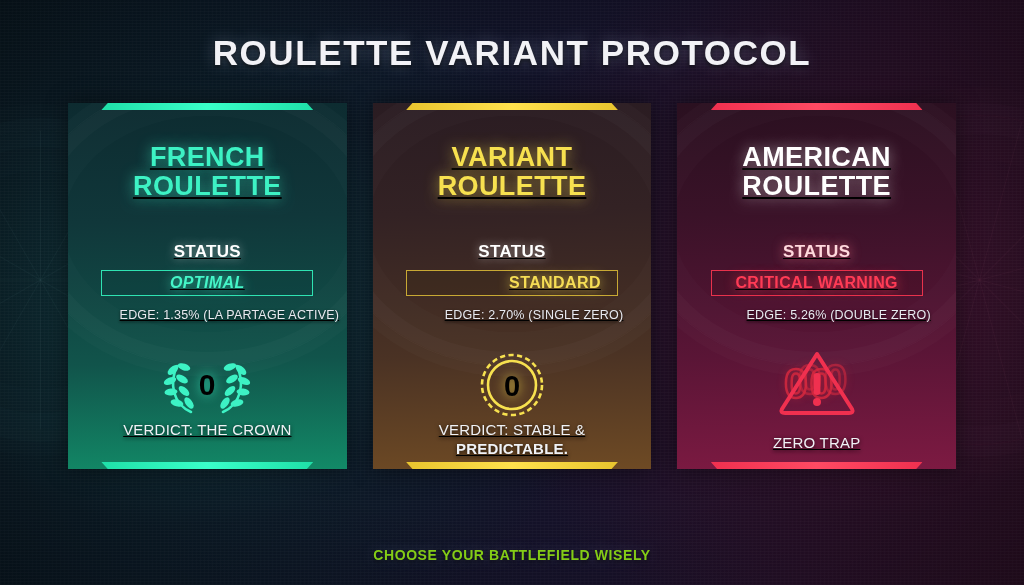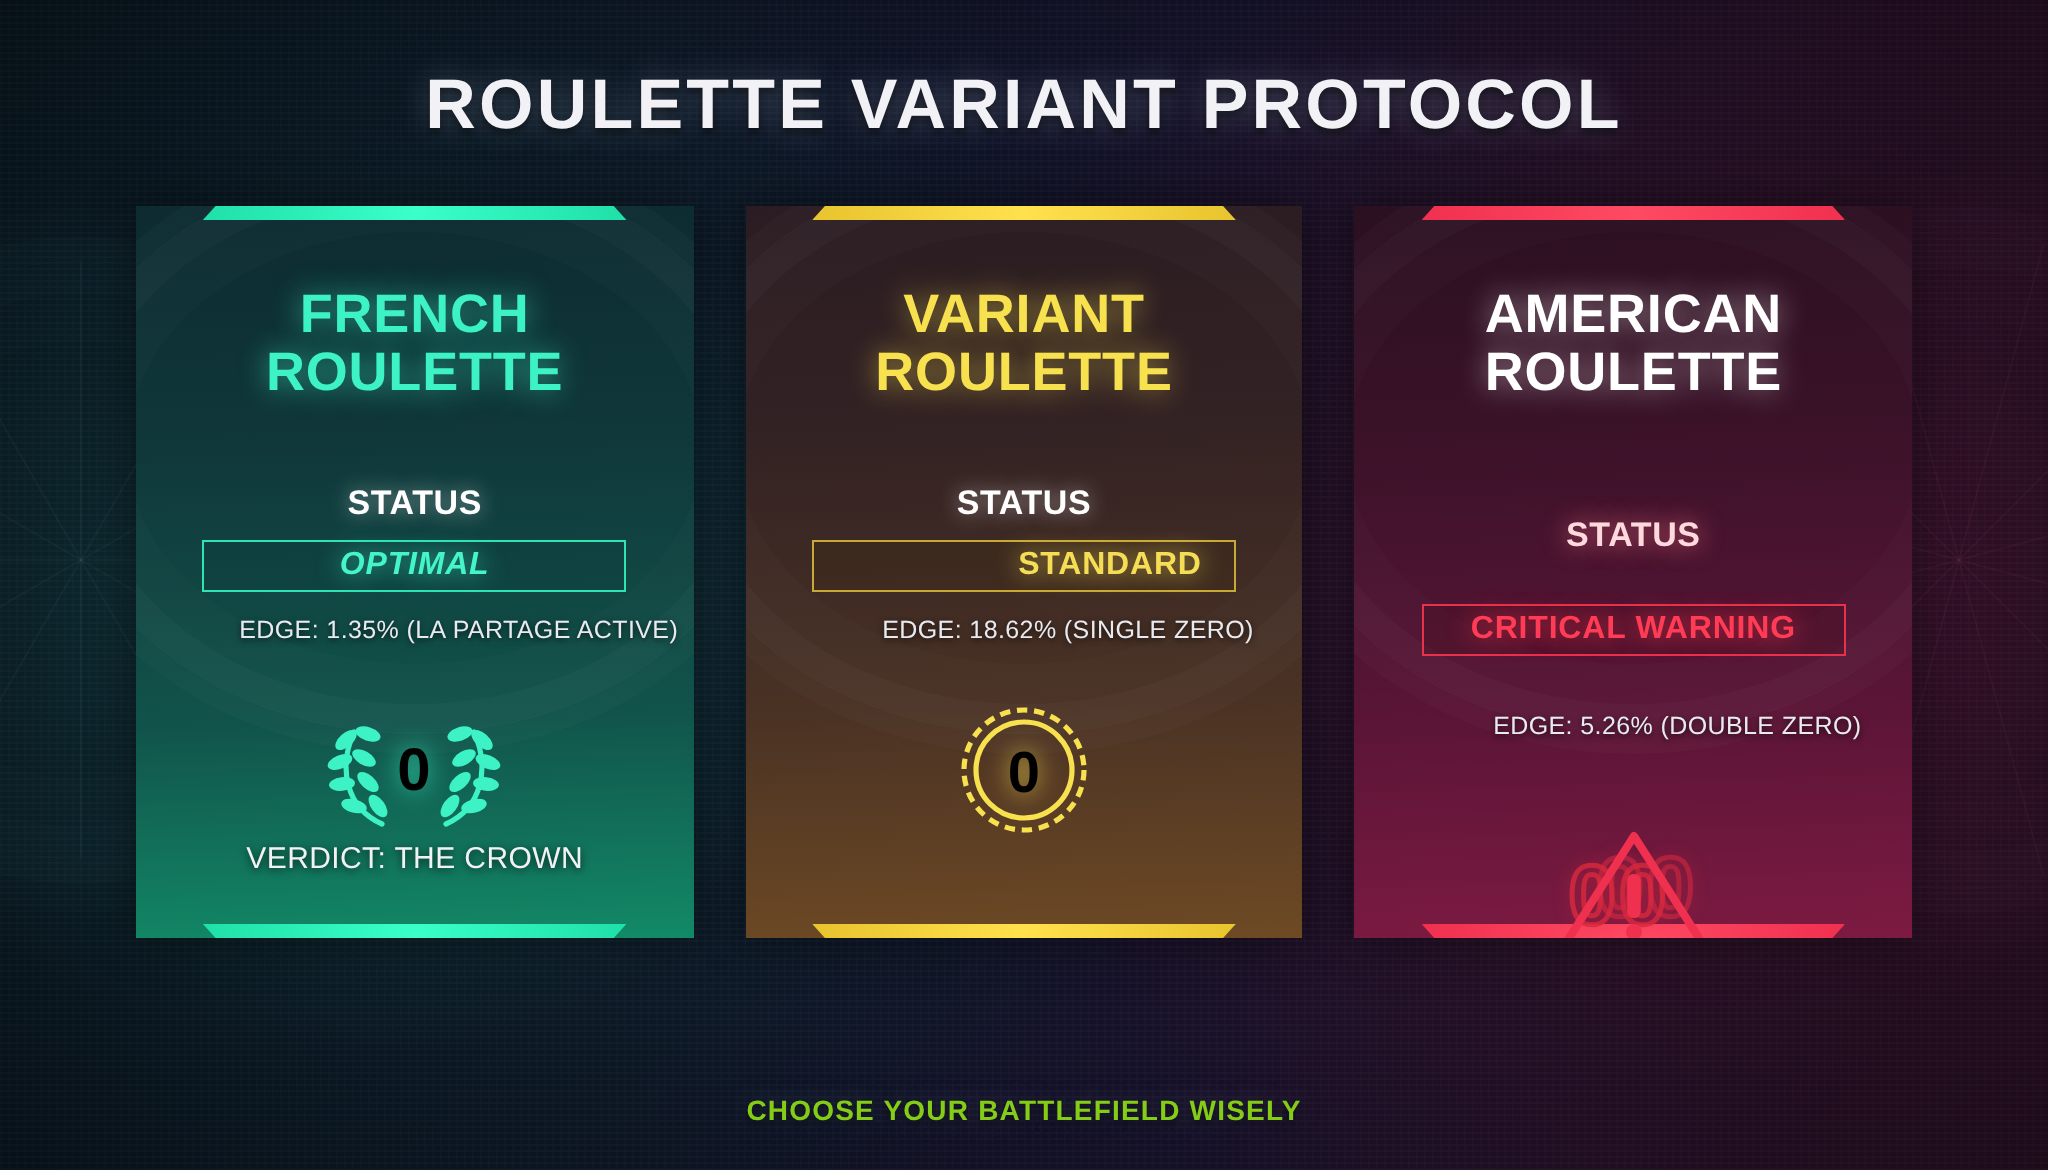--- a/index.html
+++ b/index.html
@@ -44,21 +44,21 @@
   
   #page-title {
     position:absolute; top:33px; left:0; right:0; text-align:center;
     font-size:35px; font-weight:bold; letter-spacing:1.6px; color:#f2f2f6;
     text-shadow:0 0 16px rgba(200,220,255,.30), 0 2px 4px rgba(0,0,0,.8);
   }
 
   
   #cards-row {
     position:absolute; top:103px; left:68px; width:888px; height:366px;
-    display:flex; gap:26px;
+    display:flex; gap:26px;text-decoration:underline;
   }
   .card {
     position:relative; flex:1 1 0; overflow:hidden;
     display:flex; flex-direction:column; align-items:center;
   }
   .card-texture {
     position:absolute; left:50%; top:-6%; width:128%; height:78%;
     transform:translateX(-50%); border-radius:50%;
     border:1px solid rgba(255,255,255,.045);
     box-shadow:inset 0 0 0 14px rgba(255,255,255,.022), inset 0 0 0 34px rgba(255,255,255,.016),
@@ -128,21 +128,20 @@
     box-shadow:0 0 14px #f5d63c, 0 0 28px rgba(245,214,60,.5);
   }
   #card-european .card-title { color:#f7e14f; text-shadow:0 0 14px rgba(247,225,79,.6); }
   #card-european .status-box { border:1px solid #c8a934; color:#f5dd55; font-weight:bold;
     text-shadow:0 0 12px rgba(245,221,85,.8); background:rgba(60,45,15,.22);text-align:right; }
 
   
   #card-american {
     background:linear-gradient(178deg,#2a1020 0%, #3a1228 30%, #5a1536 68%, #7d1a42 100%);
     box-shadow:0 0 22px rgba(0,0,0,.45);
-    gap:16px;
   }
   #card-american .accent-top, #card-american .accent-bot {
     background:linear-gradient(90deg,#f0304f,#ff4a63,#f0304f);
     box-shadow:0 0 14px #ff3c58, 0 0 28px rgba(255,60,88,.55);
   }
   #card-american .card-title { color:#ffffff; text-shadow:0 0 14px rgba(255,255,255,.5); }
   #card-american .status-box { border:1px solid #e8324c; color:#ff3b55; font-weight:bold;
     text-shadow:0 0 12px rgba(255,59,85,.85); background:rgba(70,12,26,.25); }
   #card-american .status-label { color:#ffd9dd; text-shadow:0 0 12px rgba(255,120,140,.8); }
 
@@ -258,32 +257,36 @@
     <div class="card-texture"></div>
     <div class="accent-top"></div>
 
     <div class="card-title">
       <div>VARIANT</div>
       <div>ROULETTE</div>
     </div>
 
     <div class="status-label">STATUS</div>
     <div class="status-box">STANDARD</div>
-    <div class="edge-text">EDGE: 18.62% (SINGLE ZERO)</div>
+    <div class="edge-text">EDGE: 2.70% (SINGLE ZERO)</div>
 
     <div class="icon-wrap">
       <svg width="76" height="70" viewBox="0 0 76 70">
         <g stroke="#f7e14f" stroke-width="2.6" fill="none">
           <circle cx="38" cy="35" r="30" stroke-dasharray="5.2 3.4"></circle>
           <circle cx="38" cy="35" r="24"></circle>
         </g>
         <text class="cog-zero" x="38" y="46" text-anchor="middle" style="font-family:'Liberation Sans',sans-serif;">0</text>
       </svg>
     </div>
 
+    <div class="verdict-text">
+      <span>VERDICT: STABLE &amp;</span><br>
+      <span class="strong">PREDICTABLE.</span>
+    </div>
 
     <div class="accent-bot"></div>
   </div>
 
   <div class="card" id="card-american">
     <div class="card-texture"></div>
     <div class="accent-top"></div>
 
     <div class="card-title">
       <div>AMERICAN</div>

